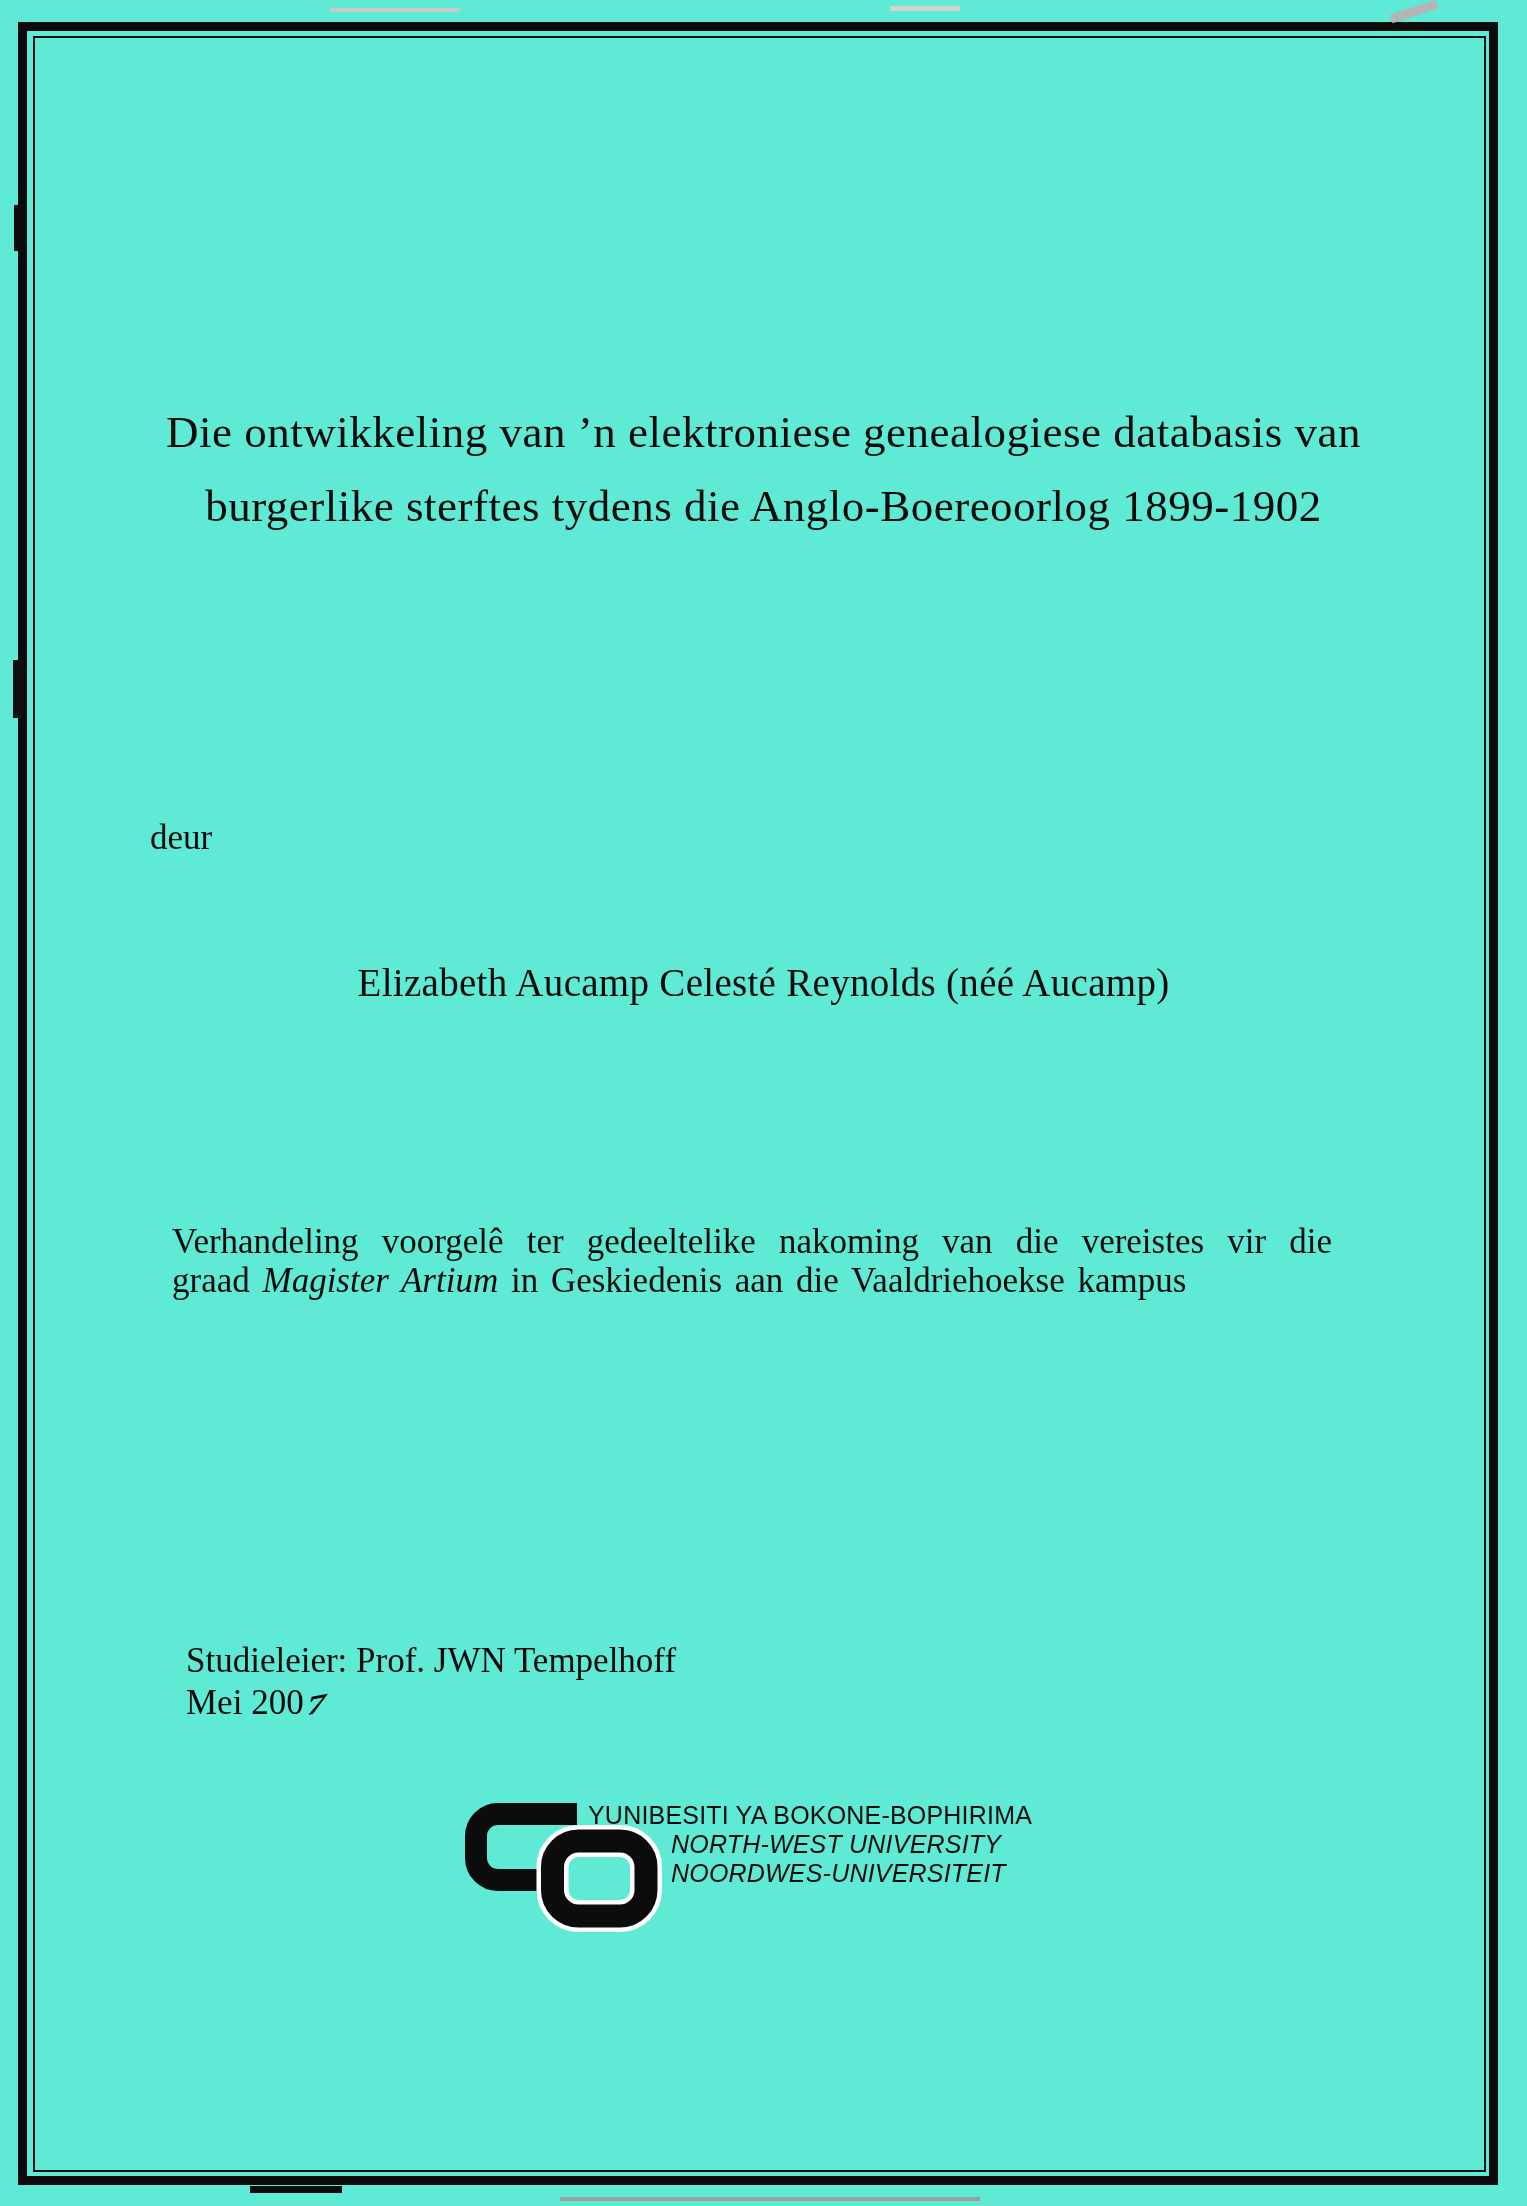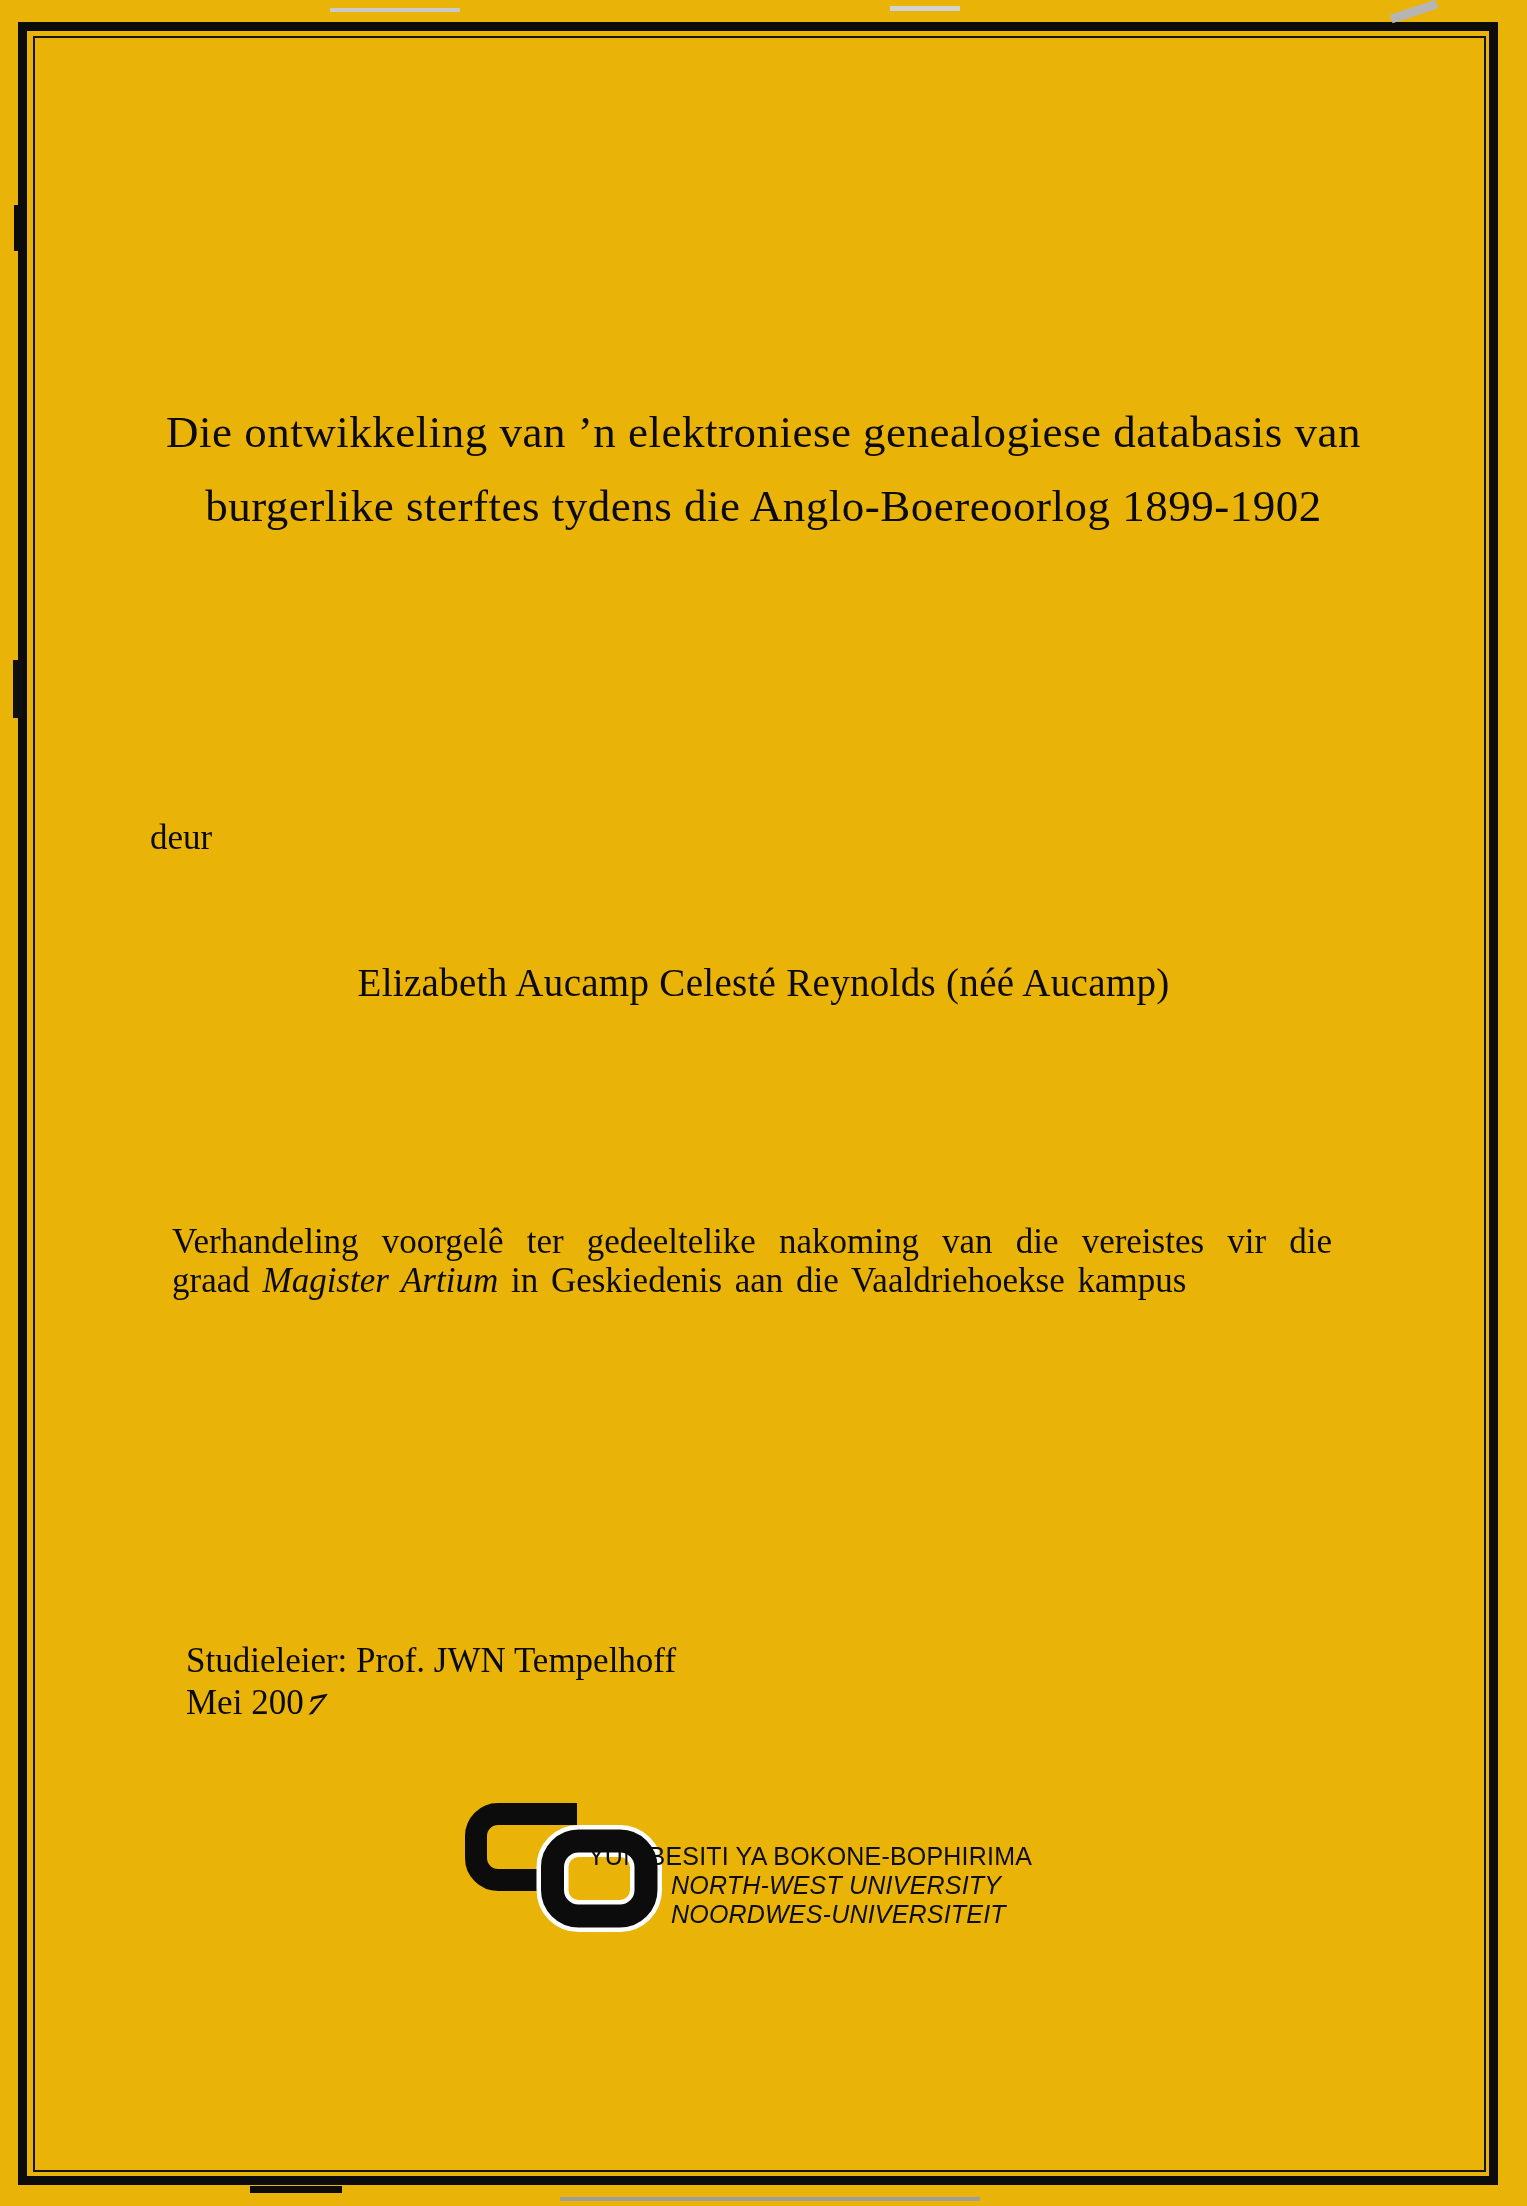--- a/index.html
+++ b/index.html
@@ -1,20 +1,20 @@
 <!DOCTYPE html>
 <html><head>
 <meta charset="utf-8">
 <style>
   html, body { margin: 0; padding: 0; background: #ffffff; }
   .page {
     position: relative;
     width: 1527px;
     height: 2206px;
-    background: #eab308;
+    background: #5eead4;
     overflow: hidden;
     font-family: "Liberation Serif", serif;
     color: #0b0b0b;
   }
   
   .frame-outer {
     position: absolute;
     left: 18px; top: 22px; right: 29px; bottom: 21px;
     border: 9px solid #0c0c0c;
   }
@@ -76,21 +76,20 @@
   .logo-icon { position: absolute; left: 0; top: 0; }
   .logo-text {
     position: absolute;
     left: 148px; top: 11px;
     font-family: "Liberation Sans", sans-serif;
     font-size: 25px;
     line-height: 29px;
     letter-spacing: 0.2px;
     color: #0d0d0d;
     white-space: nowrap;
-    margin-top: 41px;
   }
   .logo-text .indent { margin-left: 83px; font-style: italic; }
   
   .artifact { position: absolute; pointer-events: none; }
   .a1 { left: 330px; top: 8px; width: 130px; height: 4px; background: #c9c9c9; }
   .a2 { left: 890px; top: 6px; width: 70px; height: 5px; background: #d2d2d2; }
   .a3 { left: 1390px; top: 7px; width: 48px; height: 9px; background: #b5b5b5; transform: rotate(-18deg); }
   .a4 { left: 14px; top: 205px; width: 9px; height: 46px; background: #0c0c0c; }
   .a5 { left: 13px; top: 660px; width: 10px; height: 58px; background: #101010; }
   .a6 { left: 250px; top: 2186px; width: 92px; height: 7px; background: #0c0c0c; }

